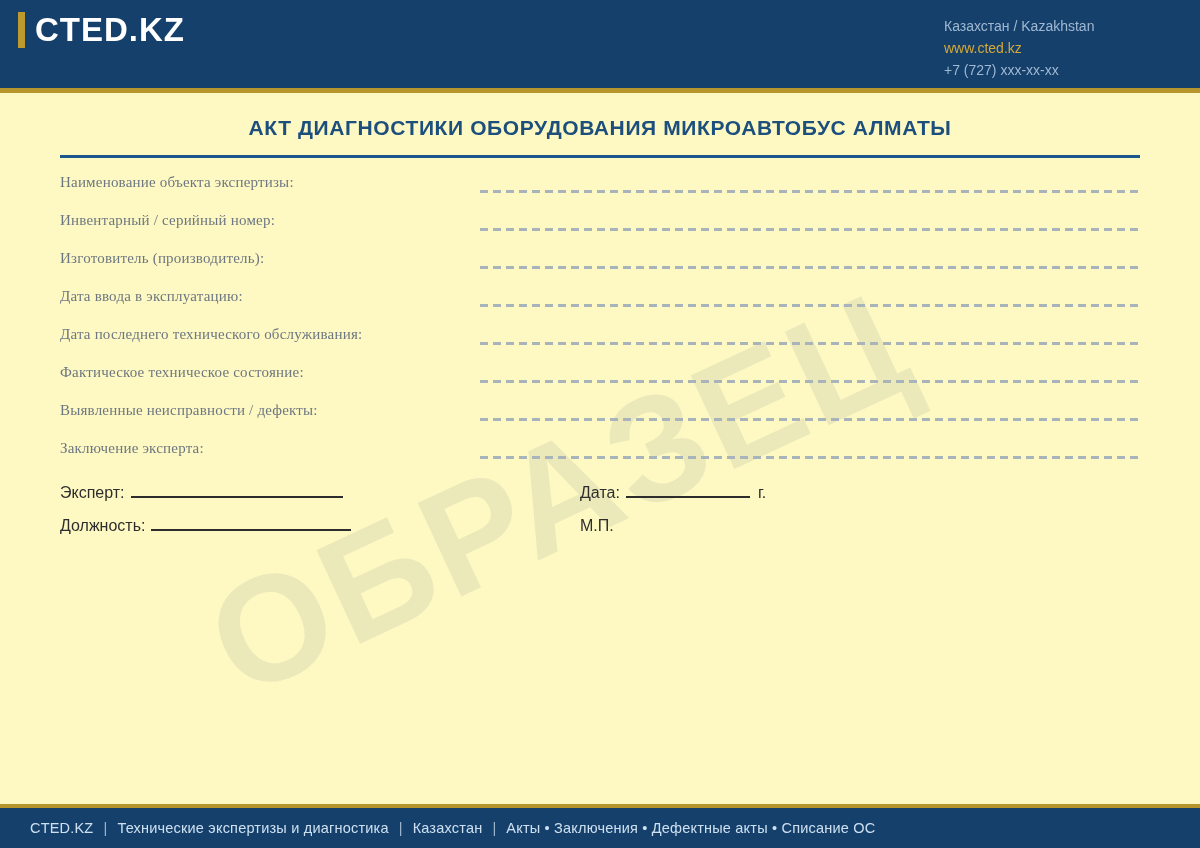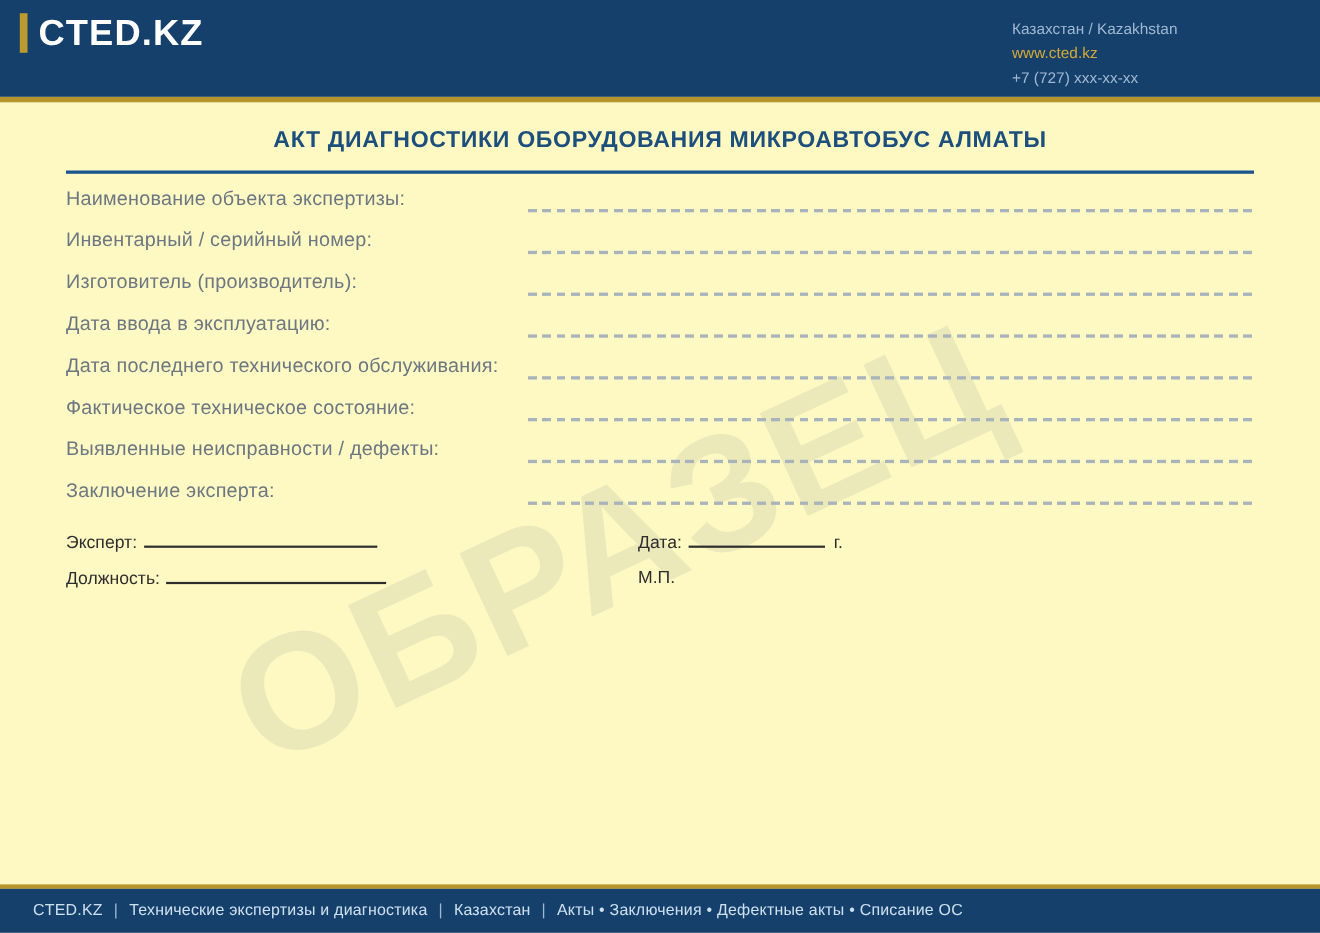--- a/index.html
+++ b/index.html
@@ -32,21 +32,21 @@
     width: 7px; background: #bd9a2f; margin-right: 10px;
   }
   .logo-text .brand {
     color: #ffffff; font-size: 33px; font-weight: bold;
     letter-spacing: 1px; line-height: 36px;
   }
   .logo-text .tagline {
     color: #b9cbdf; font-size: 14px; margin-top: 6px; letter-spacing: 0.3px;
   }
   .contacts {
-    position: absolute; left: 920px; top: 15px;
+    position: absolute; left: 944px; top: 15px;
     font-size: 14px; line-height: 22px;
   }
   .contacts .region { color: #9fb8d1; }
   .contacts .website { color: #d4a937; cursor: pointer; }
   .contacts .phone { color: #9fb8d1; }
   .gold-divider { height: 5px; background: #b5952c; flex: none; }
 
   
   .doc-body { flex: 1 1 auto; position: relative; }
   .doc-title {
@@ -70,24 +70,25 @@
   }
   .field-row {
     height: 38px;
     display: flex;
     align-items: flex-end;
     padding-bottom: 11px;
   }
   .field-label {
     width: 420px;
     flex: none;
-    font-size: 18px;
+    font-size: 15px;
     color: #6d7781;
     letter-spacing: 0.2px;
     margin-bottom: 2px;
+    font-family: Liberation Serif, serif;
   }
   .field-line {
     flex: 1 1 auto;
     height: 3px;
     background-image: repeating-linear-gradient(to right, #a8b4ba 0px, #a8b4ba 8px, transparent 8px, transparent 13px);
   }
 
   
   .signature {
     margin: 14px 60px 0 60px;

